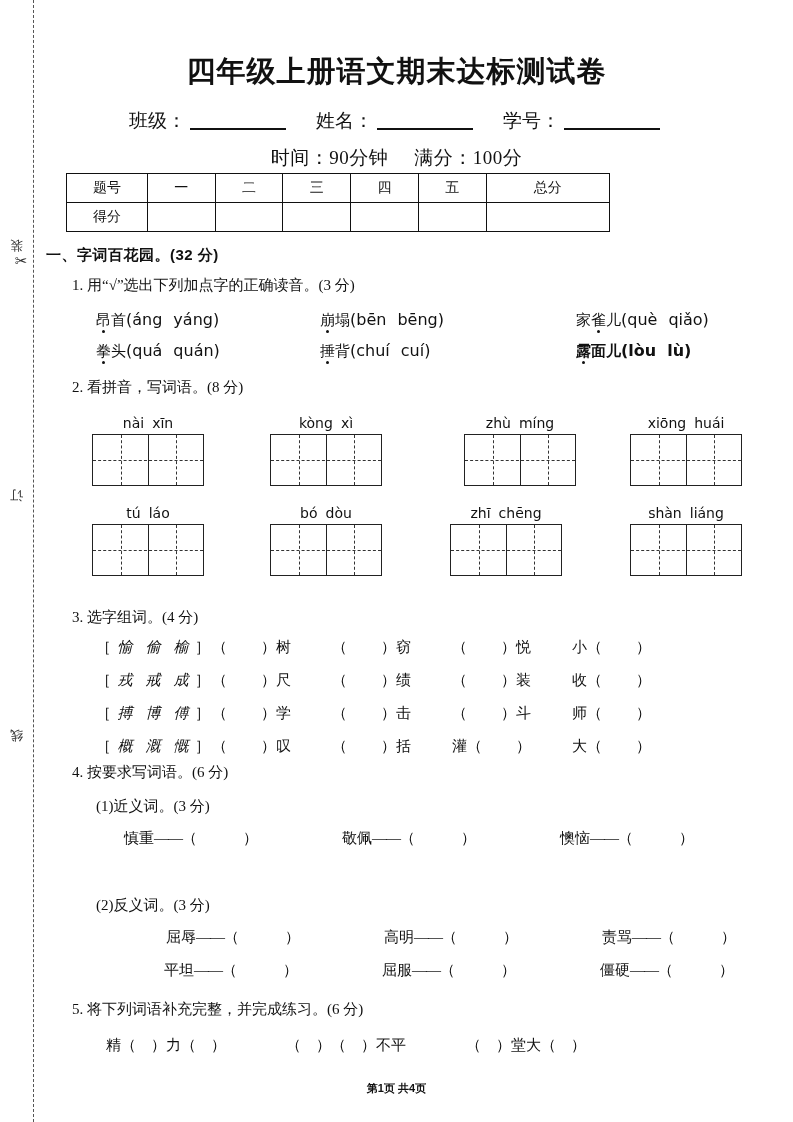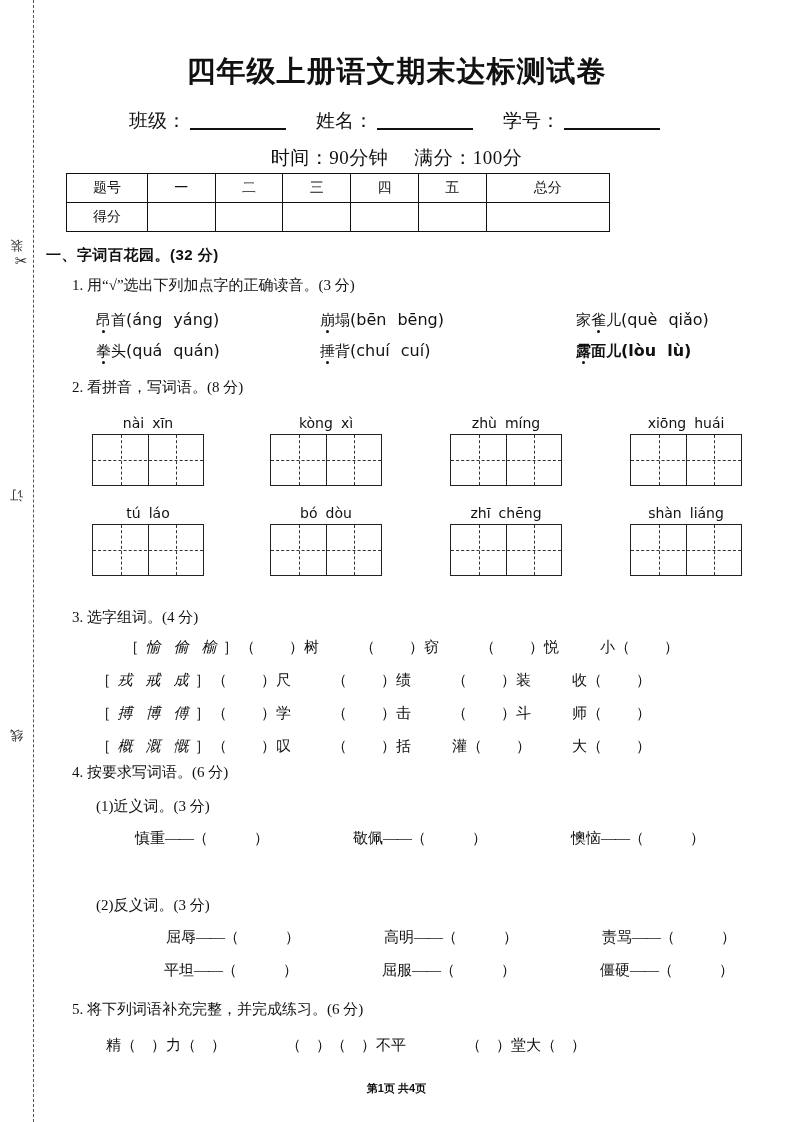--- a/index.html
+++ b/index.html
@@ -236,21 +236,21 @@
   </div>
   <div class="tzg-group" style="left:270px; top:415px;">
     <div class="tzg-py"><span>kòng</span><span class="sp"></span><span>xì</span></div>
     <div class="tzg">
         <div class="vmid"></div>
         <div class="hdash"></div>
         <div class="vd1"></div>
         <div class="vd2"></div>
       </div>
   </div>
-  <div class="tzg-group" style="left:450px; top:415px;">
+  <div class="tzg-group" style="left:464px; top:415px;">
     <div class="tzg-py"><span>zhù</span><span class="sp"></span><span>míng</span></div>
     <div class="tzg">
         <div class="vmid"></div>
         <div class="hdash"></div>
         <div class="vd1"></div>
         <div class="vd2"></div>
       </div>
   </div>
   <div class="tzg-group" style="left:630px; top:415px;">
     <div class="tzg-py"><span>xiōng</span><span class="sp"></span><span>huái</span></div>
@@ -297,40 +297,40 @@
         <div class="vd1"></div>
         <div class="vd2"></div>
       </div>
   </div>
 
   <div class="q" style="left:72px; top:608px;">
     <span class="num">3.</span>
     <span>选字组词。(4 分)</span>
   </div>
 
-  <div class="selrow" style="left:96px; top:638px;margin-left:28px;">
+  <div class="selrow" style="left:96px; top:638px;">
     <span class="grp">［<span class="c">愉</span><span class="c">偷</span><span class="c">榆</span>］</span><span class="cell"><span class="paren">（<span class="sp"></span>）</span><span>树</span></span><span class="cell"><span class="paren">（<span class="sp"></span>）</span><span>窃</span></span><span class="cell"><span class="paren">（<span class="sp"></span>）</span><span>悦</span></span><span class="cellb">小<span class="paren">（<span class="sp"></span>）</span></span>
   </div>
   <div class="selrow" style="left:96px; top:671px;">
     <span class="grp">［<span class="c">戎</span><span class="c">戒</span><span class="c">成</span>］</span><span class="cell"><span class="paren">（<span class="sp"></span>）</span><span>尺</span></span><span class="cell"><span class="paren">（<span class="sp"></span>）</span><span>绩</span></span><span class="cell"><span class="paren">（<span class="sp"></span>）</span><span>装</span></span><span class="cellb">收<span class="paren">（<span class="sp"></span>）</span></span>
   </div>
   <div class="selrow" style="left:96px; top:704px;">
     <span class="grp">［<span class="c">搏</span><span class="c">博</span><span class="c">傅</span>］</span><span class="cell"><span class="paren">（<span class="sp"></span>）</span><span>学</span></span><span class="cell"><span class="paren">（<span class="sp"></span>）</span><span>击</span></span><span class="cell"><span class="paren">（<span class="sp"></span>）</span><span>斗</span></span><span class="cellb">师<span class="paren">（<span class="sp"></span>）</span></span>
   </div>
   <div class="selrow" style="left:96px; top:737px;">
     <span class="grp">［<span class="c">概</span><span class="c">溉</span><span class="c">慨</span>］</span><span class="cell"><span class="paren">（<span class="sp"></span>）</span><span>叹</span></span><span class="cell"><span class="paren">（<span class="sp"></span>）</span><span>括</span></span><span class="cell">灌<span class="paren">（<span class="sp"></span>）</span></span><span class="cellb">大<span class="paren">（<span class="sp"></span>）</span></span>
   </div>
 
   <div class="q" style="left:72px; top:763px;">
     <span class="num">4.</span>
     <span>按要求写词语。(6 分)</span>
   </div>
   <div class="sub" style="left:96px; top:797px;">(1)近义词。(3 分)</div>
 
-  <div class="pairrow" style="left:124px; top:829px;margin-left:11px;">
+  <div class="pairrow" style="left:124px; top:829px;">
     <span class="pair"><span>慎重</span><span class="dash">——</span>（<span class="blank"></span>）</span><span class="pair"><span>敬佩</span><span class="dash">——</span>（<span class="blank"></span>）</span><span class="pair"><span>懊恼</span><span class="dash">——</span>（<span class="blank"></span>）</span>
   </div>
 
   <div class="sub" style="left:96px; top:896px;">(2)反义词。(3 分)</div>
 
   <div class="pairrow" style="left:124px; top:928px;text-align:center;">
     <span class="pair"><span>屈辱</span><span class="dash">——</span>（<span class="blank"></span>）</span><span class="pair"><span>高明</span><span class="dash">——</span>（<span class="blank"></span>）</span><span class="pair"><span>责骂</span><span class="dash">——</span>（<span class="blank"></span>）</span>
   </div>
   <div class="pairrow" style="left:124px; top:961px;margin-left:40px;">
     <span class="pair"><span>平坦</span><span class="dash">——</span>（<span class="blank"></span>）</span><span class="pair"><span>屈服</span><span class="dash">——</span>（<span class="blank"></span>）</span><span class="pair"><span>僵硬</span><span class="dash">——</span>（<span class="blank"></span>）</span>

